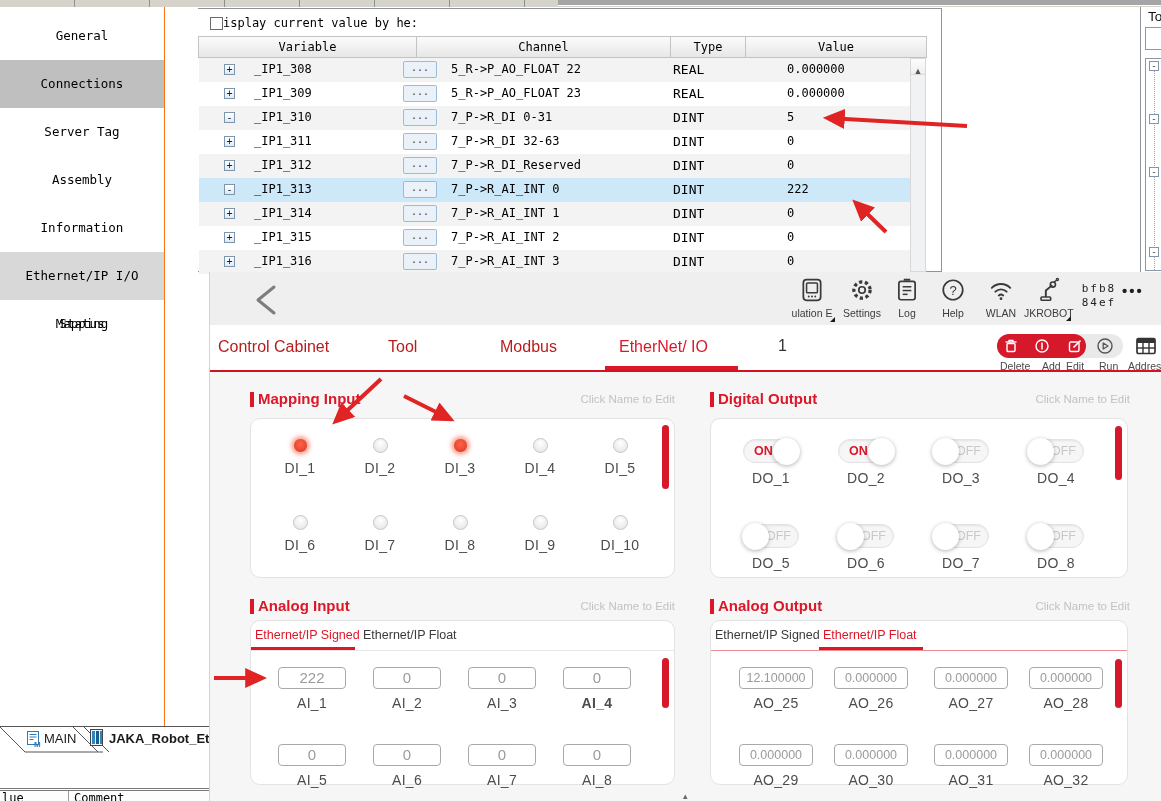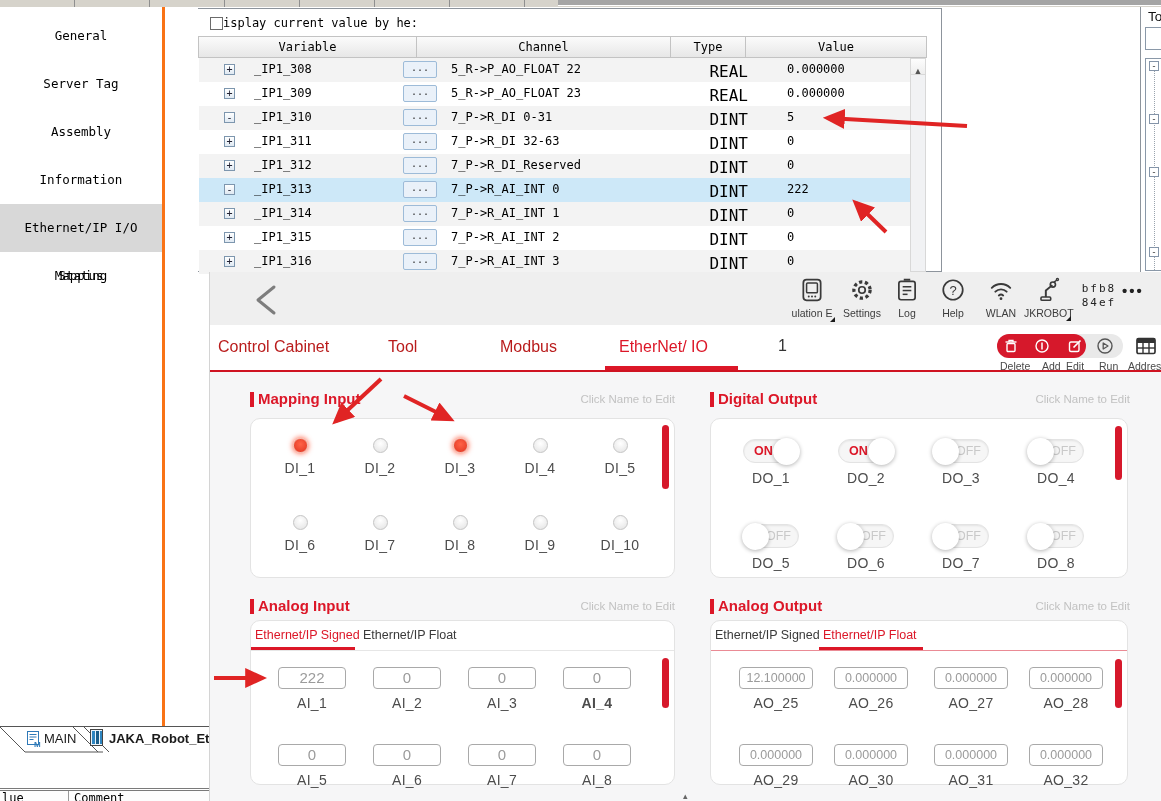--- a/index.html
+++ b/index.html
@@ -6,21 +6,21 @@
   html,body { width:1161px; height:801px; }
   body { position:relative; overflow:hidden; background:#fff; font-family:"Liberation Sans",sans-serif; }
 
   
   .top-strip{position:absolute;left:0;top:0;width:1161px;height:7px;background:#d6d3cb;}
   .top-strip .ticks{position:absolute;left:0;top:0;width:558px;height:7px;
     background:repeating-linear-gradient(90deg,#d6d3cb 0 74px,#8f8f8f 74px 75px);}
   .top-strip .darkseg{position:absolute;left:558px;top:0;width:603px;height:6px;background:#a5a5a5;border-bottom:1px solid #fff;}
 
   
-  .nav{position:absolute;left:0;top:7px;width:165px;height:719px;background:#fff;border-right:3px solid #f97316;padding-top:5px;}
+  .nav{position:absolute;left:0;top:7px;width:165px;height:719px;background:#fff;border-right:1px solid #f97316;padding-top:5px;}
   .nav-item{height:48px;line-height:48px;text-align:center;font-family:"DejaVu Sans Mono",monospace;font-size:12.5px;color:#000;cursor:default;}
   .nav-item.hl-dark{background:#bfbfbf;}
   .nav-item.hl-light{background:#d8d8d8;}
 
   
   .table-panel{position:absolute;left:198px;top:8px;width:744px;height:264px;background:#fff;border:1px solid #8d949c;border-left:none;}
   .chkrow{position:absolute;left:12px;top:6px;height:16px;display:flex;align-items:center;}
   .chk{width:13px;height:13px;border:1px solid #6b6b6b;background:#fff;display:inline-block;}
   .chklabel{font-family:"DejaVu Sans Mono",monospace;font-size:12px;color:#000;margin-left:0px;}
   .thead{position:absolute;left:0px;top:27px;height:22px;width:729px;display:flex;}
@@ -30,21 +30,21 @@
   .rows{position:absolute;left:1px;top:49px;width:711px;}
   .trow{position:relative;height:24px;}
   .trow.odd{background:#f3f3f3;}
   .trow.sel{background:#cde8f8;}
   .expbox{position:absolute;left:25px;top:6px;width:11px;height:11px;border:1px solid #7d96ae;background:linear-gradient(#fff,#dfe9f2);
       font-family:"DejaVu Sans Mono",monospace;font-size:10px;line-height:9px;text-align:center;color:#223;}
   .cvar{position:absolute;left:55px;top:4px;font-family:"DejaVu Sans Mono",monospace;font-size:12px;color:#000;}
   .dots-btn{position:absolute;left:204px;top:3px;width:34px;height:17px;border:1px solid #9dbbd8;border-radius:2px;
       background:#eaf1f9;font-size:10px;line-height:12px;text-align:center;color:#333;font-family:"DejaVu Sans Mono",monospace;}
   .cchan{position:absolute;left:252px;top:4px;font-family:"DejaVu Sans Mono",monospace;font-size:12px;color:#000;}
-  .ctype{position:absolute;left:474px;top:4px;width:75px;text-align:right;font-family:"DejaVu Sans Mono",monospace;font-size:16px;color:#000;}
+  .ctype{position:absolute;left:474px;top:4px;width:75px;text-align:left;font-family:"DejaVu Sans Mono",monospace;font-size:13px;color:#000;}
   .cval{position:absolute;left:588px;top:4px;font-family:"DejaVu Sans Mono",monospace;font-size:12px;color:#000;}
   .vscroll{position:absolute;left:712px;top:49px;width:16px;height:214px;background:#f1f2f4;border:1px solid #d8d8d8;}
   .vscroll .upbtn{height:16px;border-bottom:1px solid #d8d8d8;background:linear-gradient(#fdfdfd,#eee);text-align:center;}
   .vscroll .upbtn span{display:inline-block;font-size:9px;color:#555;transform:translateY(1px);}
 
   
   .tree-panel{position:absolute;left:1140px;top:7px;width:39px;height:265px;background:#fff;border-left:1px solid #8d949c;padding-left:48px;}
   .tree-title{position:absolute;left:7px;top:2px;font-size:13.5px;color:#111;}
   .tree-search{position:absolute;left:4px;top:20px;width:20px;height:23px;border:1px solid #8a98a8;background:#fff;}
   .tree-box{position:absolute;left:4px;top:51px;width:20px;height:213px;border:1px solid #8a98a8;background:#fff;}
@@ -121,20 +121,21 @@
 </head>
 <body>
 
 <div class="top-strip">
   <div class="ticks"></div>
   <div class="darkseg"></div>
 </div>
 
 <div class="nav" id="nav">
     <div class="nav-item">General</div>
+    <div class="nav-item hl-dark">Connections</div>
     <div class="nav-item">Server Tag</div>
     <div class="nav-item">Assembly</div>
     <div class="nav-item">Information</div>
     <div class="nav-item hl-light">Ethernet/IP I/O Mapping</div>
     <div class="nav-item">Status</div>
   </div>
 
 <div class="table-panel">
   <div class="chkrow">
     <span class="chk"></span>

